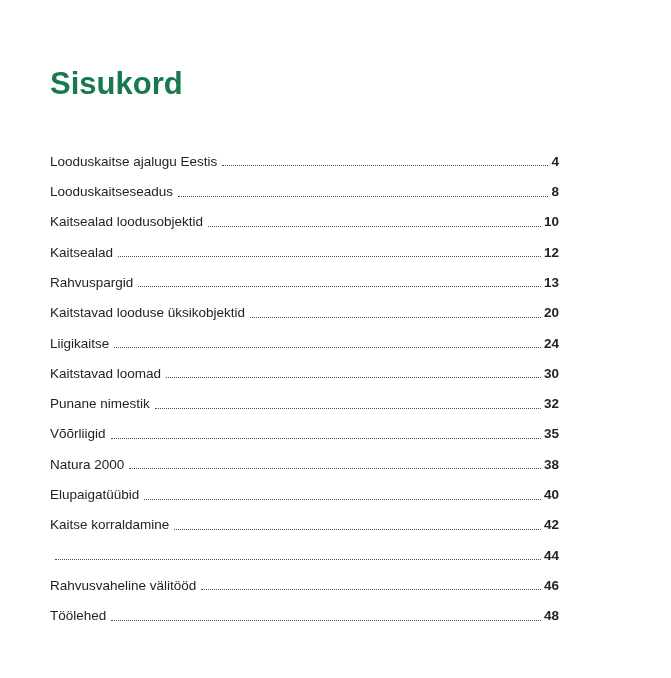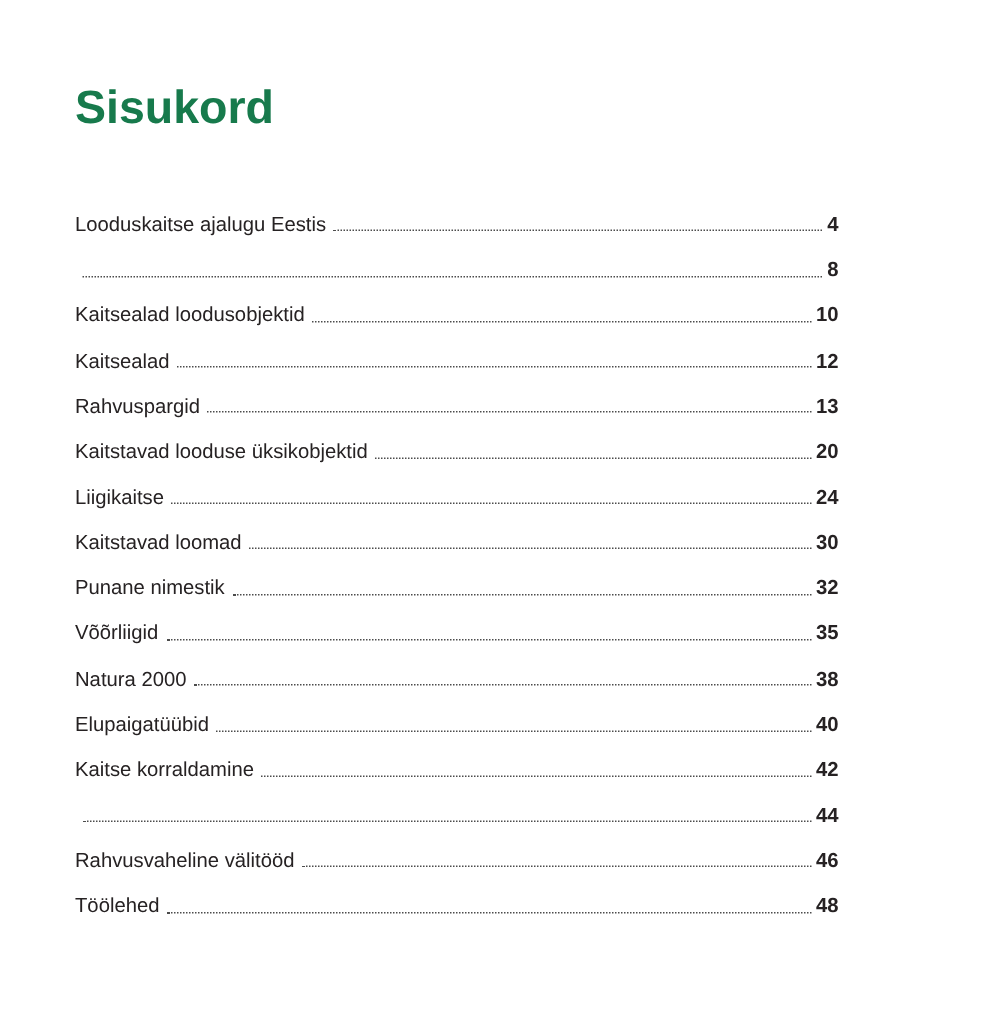--- a/index.html
+++ b/index.html
@@ -8,21 +8,21 @@
     background: #ffffff;
     font-family: "Liberation Sans", sans-serif;
   }
   .page {
     position: relative;
     width: 637px;
     height: 678px;
     background: #ffffff;
     overflow: hidden;
     box-sizing: border-box;
-    padding: 0 78px 0 50px;
+    padding: 12px 78px 0 50px;
   }
   .page-title {
     margin: 0;
     padding-top: 56px;
     font-size: 31px;
     line-height: 1;
     font-weight: 700;
     letter-spacing: 0px;
     color: #177a4c;
   }
@@ -64,20 +64,21 @@
   <h1 class="page-title">Sisukord</h1>
 
   <div class="toc-list" id="toc-list">
   <div class="toc-row">
     <span class="toc-label">Looduskaitse ajalugu Eestis</span>
     <span class="toc-leader"></span>
     <span class="toc-page">4</span>
   </div>
 
   <div class="toc-row">
+    <span class="toc-label">Looduskaitseseadus</span>
     <span class="toc-leader"></span>
     <span class="toc-page">8</span>
   </div>
 
   <div class="toc-row">
     <span class="toc-label">Kaitsealad loodusobjektid</span>
     <span class="toc-leader"></span>
     <span class="toc-page">10</span>
   </div>
 

